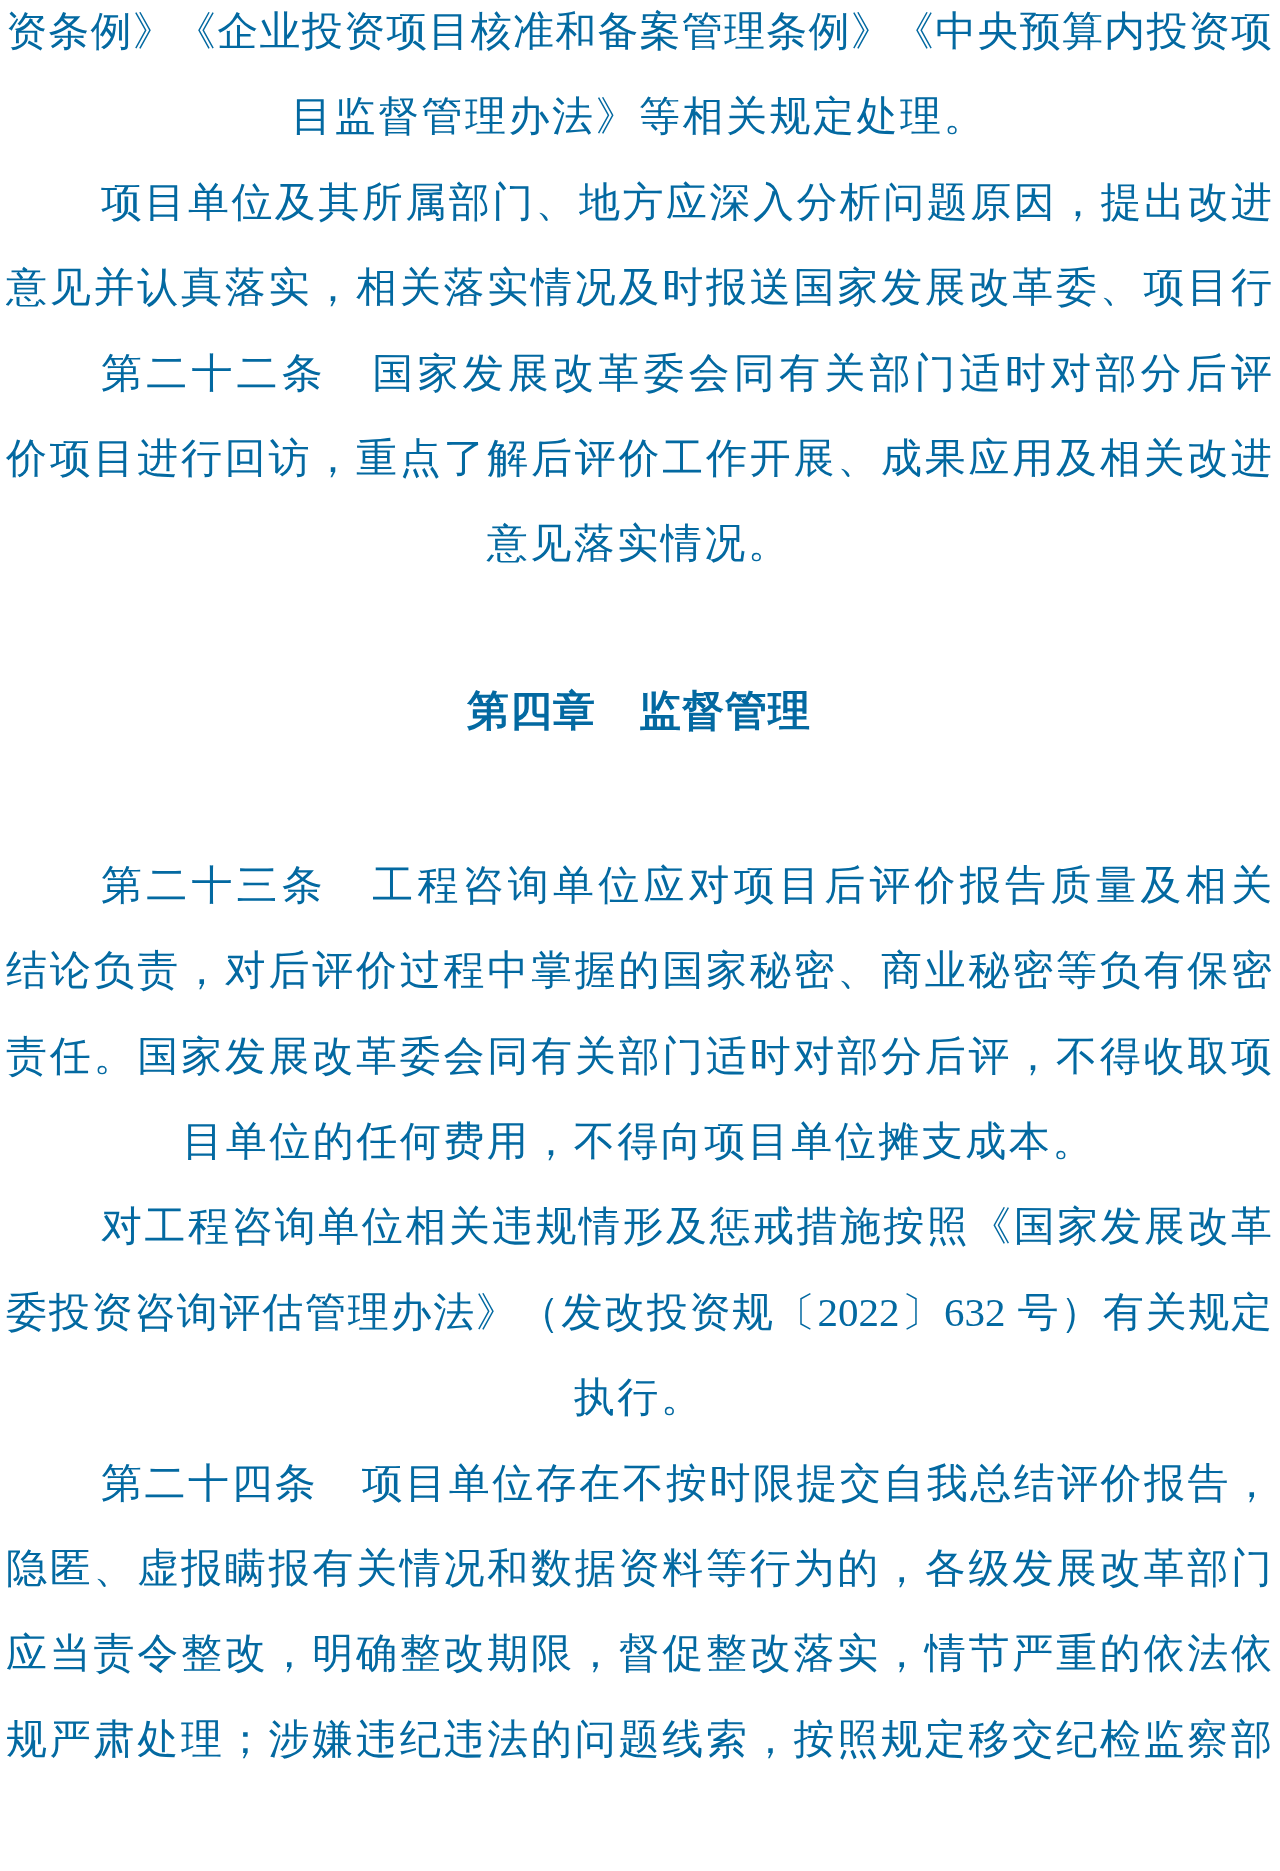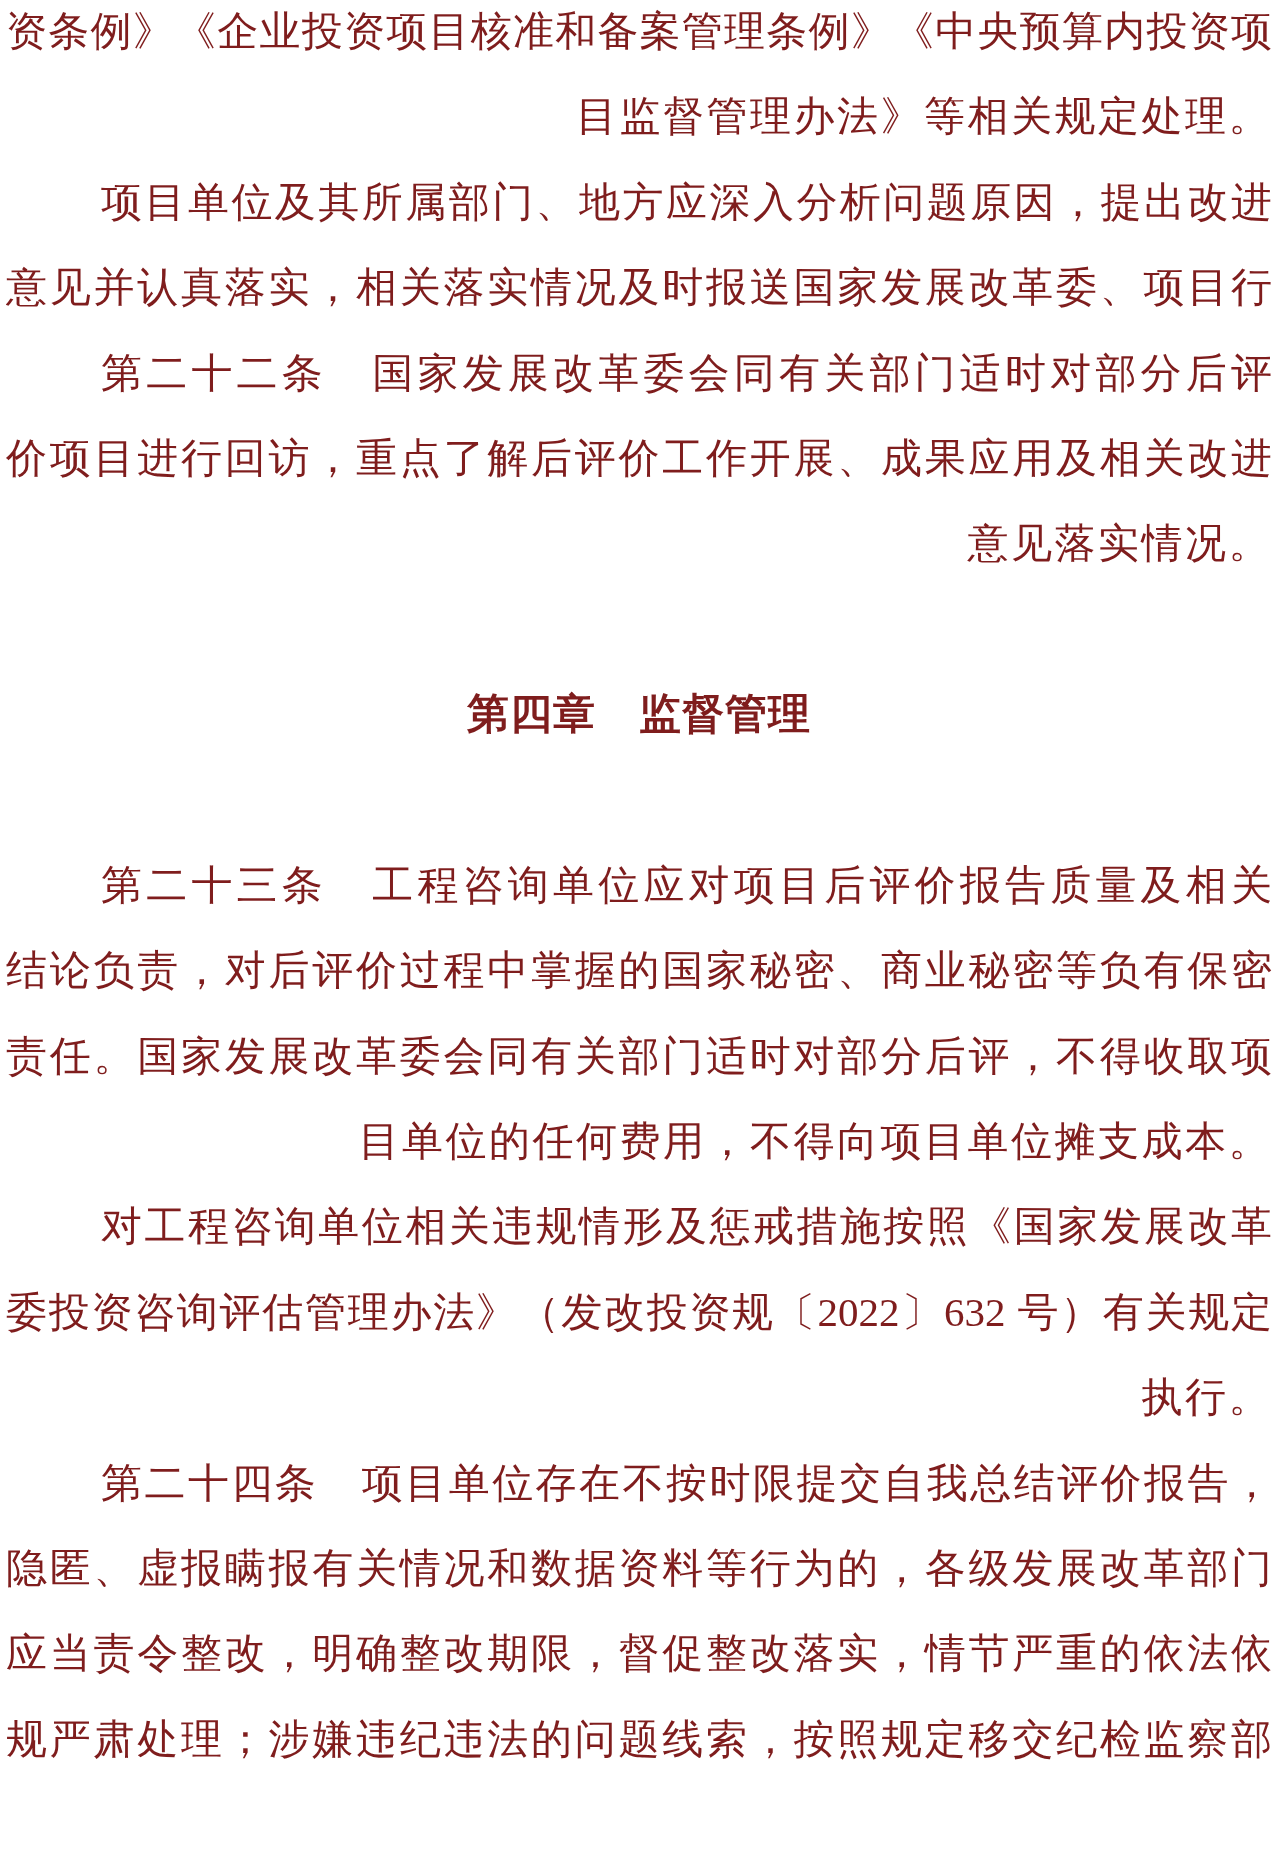--- a/index.html
+++ b/index.html
@@ -13,48 +13,48 @@
     overflow: hidden;
     position: relative;
   }
   .page {
     position: absolute;
     top: 0;
     left: 0;
     width: 1280px;
     height: 1871px;
     background: #ffffff;
-    color: #7f1d1d;
+    color: #0369a1;
     box-sizing: border-box;
     padding: 0 8px 0 6px;
     font-family: "Liberation Serif", "DejaVu Serif", serif;
   }
   .ln {
     height: 85.4px;
     line-height: 62px;
     font-size: 41px;
     overflow: hidden;
     white-space: normal;
   }
   
   .fill {
     text-align: justify;
     text-align-last: justify;
     text-justify: inter-character;
   }
   
   .last {
-    text-align: right;
+    text-align: center;
     letter-spacing: 2.5px;
   }
   .indent {
     text-indent: 95px;
   }
   .heading {
-    font-family: Liberation Serif, serif;
+    font-family: Liberation Mono, monospace;
     font-weight: 700;
     font-size: 42px;
     text-align: left;
     text-align-last: center;
     letter-spacing: 1px;
   }
   .blank {  }
 </style>
 </head>
 <body>

